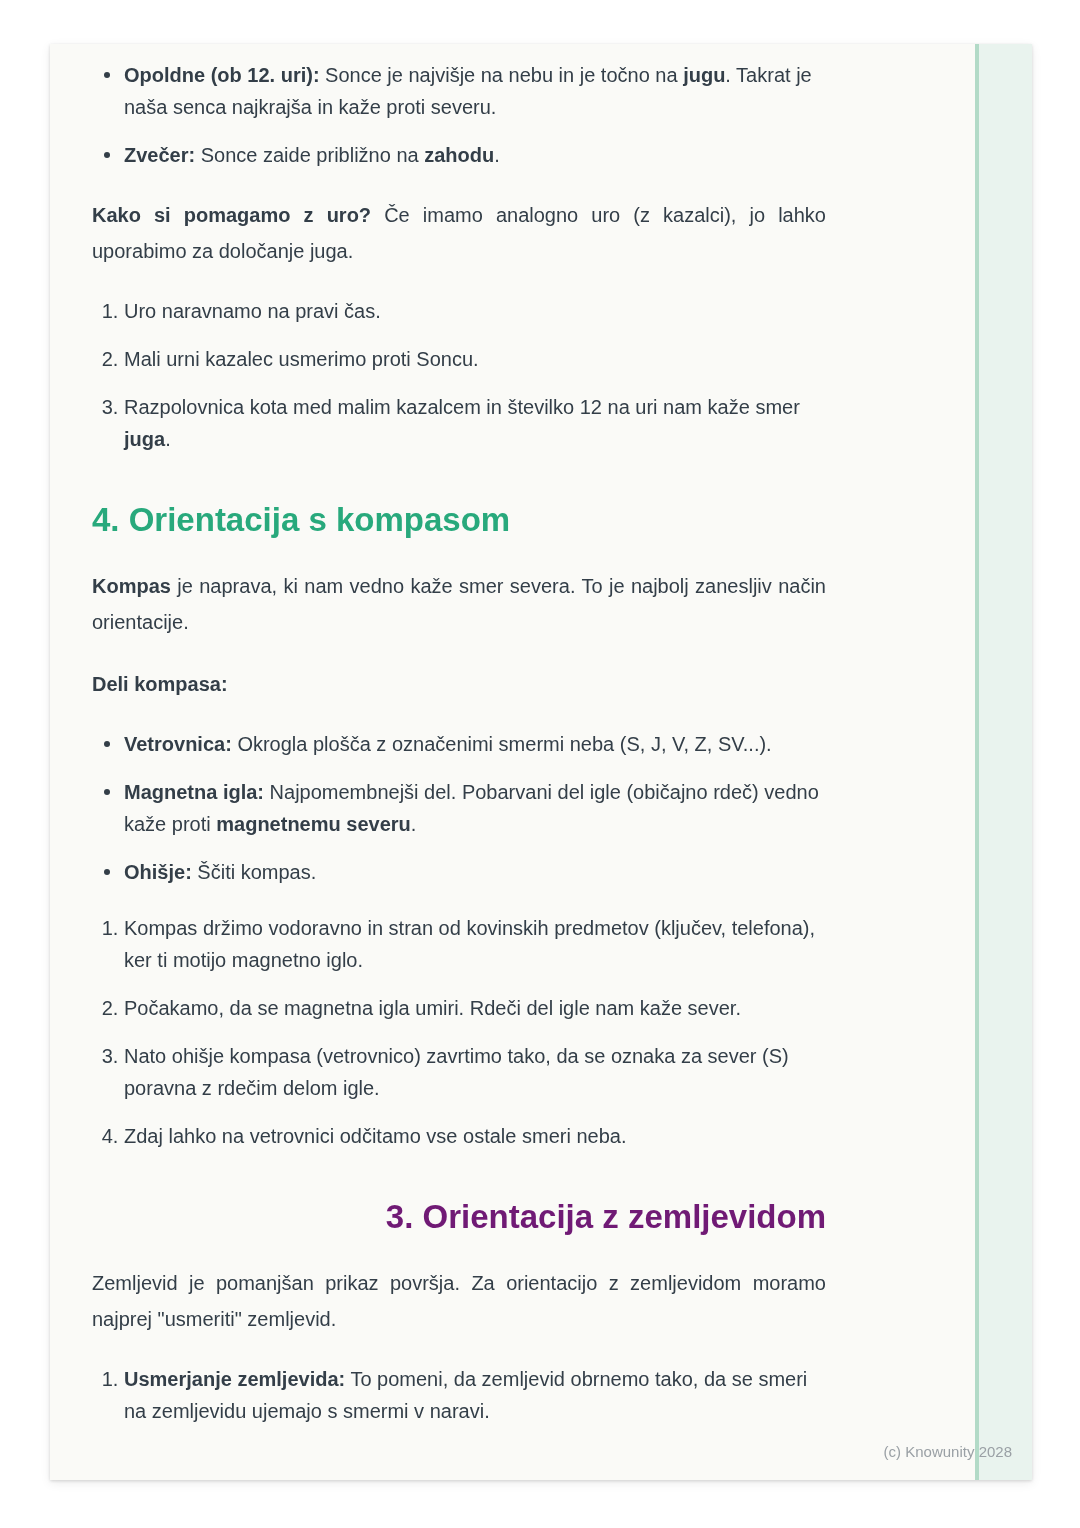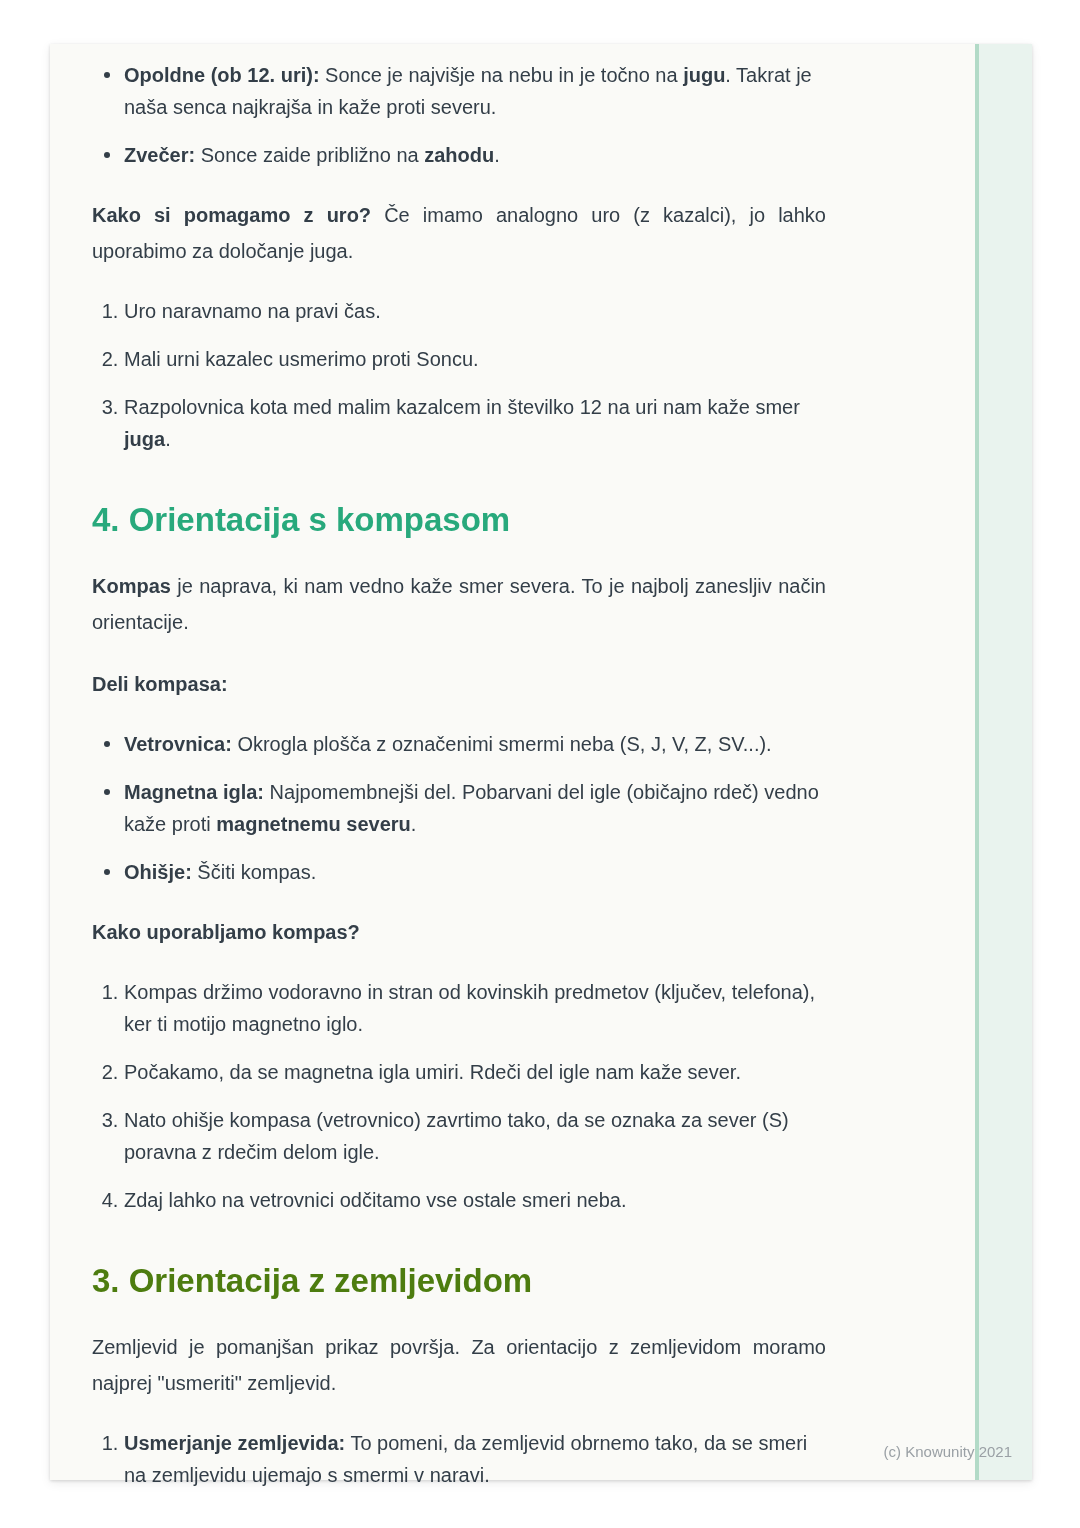--- a/index.html
+++ b/index.html
@@ -104,27 +104,26 @@
         <li><span>Razpolovnica kota med malim kazalcem in številko 12 na uri nam kaže smer </span><span class="b">juga</span><span>.</span></li>
       </ol>
       <h2 style="color: rgb(40, 169, 124);">4. Orientacija s kompasom</h2>
       <p class="justify"><span class="b">Kompas</span><span> je naprava, ki nam vedno kaže smer severa. To je najbolj zanesljiv način orientacije.</span></p>
       <p><span class="b">Deli kompasa:</span></p>
       <ul>
         <li><span class="b">Vetrovnica:</span><span> Okrogla plošča z označenimi smermi neba (S, J, V, Z, SV...).</span></li>
         <li><span class="b">Magnetna igla:</span><span> Najpomembnejši del. Pobarvani del igle (običajno rdeč) vedno kaže proti </span><span class="b">magnetnemu severu</span><span>.</span></li>
         <li><span class="b">Ohišje:</span><span> Ščiti kompas.</span></li>
       </ul>
-      <p><span class="b">Kako uporabljamo kompas?</span></p>
       <ol>
         <li><span>Kompas držimo vodoravno in stran od kovinskih predmetov (ključev, telefona), ker ti motijo magnetno iglo.</span></li>
         <li><span>Počakamo, da se magnetna igla umiri. Rdeči del igle nam kaže sever.</span></li>
         <li><span>Nato ohišje kompasa (vetrovnico) zavrtimo tako, da se oznaka za sever (S) poravna z rdečim delom igle.</span></li>
         <li><span>Zdaj lahko na vetrovnici odčitamo vse ostale smeri neba.</span></li>
       </ol>
-      <h2 style="color: #4d7c0f;">3. Orientacija z zemljevidom</h2>
+      <h2 style="color: #701a75; text-align: right;">3. Orientacija z zemljevidom</h2>
       <p class="justify"><span>Zemljevid je pomanjšan prikaz površja. Za orientacijo z zemljevidom moramo najprej "usmeriti" zemljevid.</span></p>
       <ol>
         <li><span class="b">Usmerjanje zemljevida:</span><span> To pomeni, da zemljevid obrnemo tako, da se smeri na zemljevidu ujemajo s smermi v naravi.</span></li>
       </ol>
     </div>
-  <div class="page-footer" style="color: rgb(154, 160, 165);">(c) Knowunity 2021</div>
+  <div class="page-footer" style="color: rgb(154, 160, 165);">(c) Knowunity 2028</div>
 </div>
 
 </body></html>

